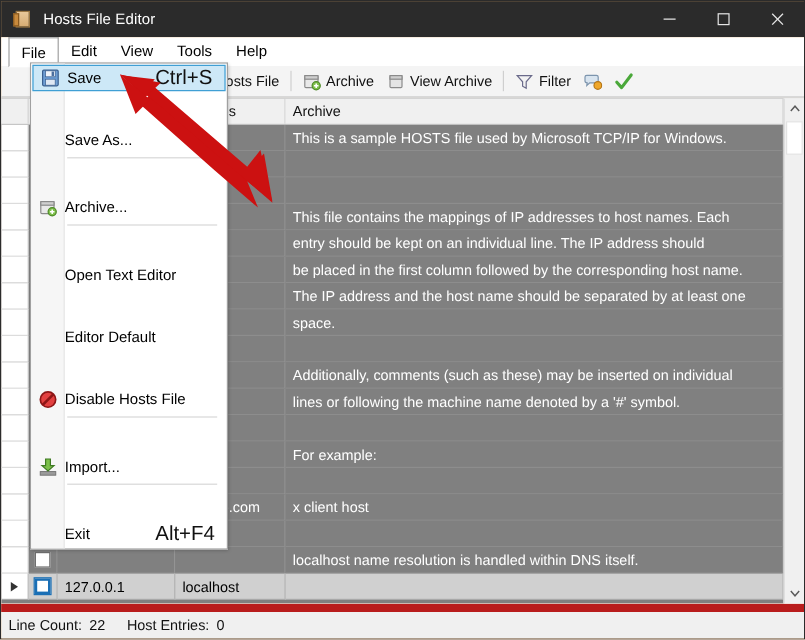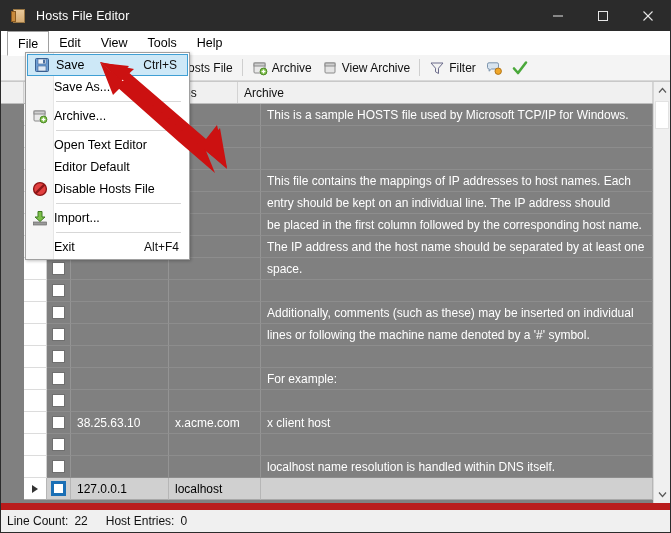--- a/index.html
+++ b/index.html
@@ -154,21 +154,20 @@
   .c-check  { width: 24px; flex: 0 0 24px;}
   .c-ip     { width: 98px; flex: 0 0 98px;}
   .c-host   { width: 92px; flex: 0 0 92px;}
   .c-comment{ flex: 1 1 auto; }
 
   .grows { flex: 1 1 auto; overflow: hidden; }
   .grow {
     display: flex;
     height: 22px;
     box-sizing: border-box;
-    margin-left: 23px;
   }
   .grow .cell {
     border-right: 1px solid #949494;
     border-bottom: 1px solid #8d8d8d;
     box-sizing: border-box;
     display: flex; align-items: center;
     font-size: 12px;
     color: #ffffff;
     padding-left: 6px;
     background: #808080;
@@ -262,33 +261,34 @@
     box-sizing: border-box;
   }
   .dditem {
     height: 22px;
     display: flex;
     align-items: center;
     position: relative;
     font-size: 12.5px;
     color: #000;
     padding-left: 0;
+    margin-top: 30px;
   }
   .dditem.hl {
     background: #cde8f7;
     border: 1px solid #3f9fd4;
     box-sizing: border-box;
     margin: 0 1px;
   }
   .ddicon {
     width: 28px; flex: 0 0 28px;
     display: flex; align-items: center; justify-content: center;
   }
   .ddlabel { flex: 1 1 auto; }
-  .ddshort { padding-right: 10px; color: #111; font-size: 12px;}
+  .ddshort { padding-right: 10px; color: #111; font-size: 17px;}
   .ddsep {
     height: 1px; background: #d7d7d7;
     margin: 3px 8px 3px 30px;
   }
   .ddgutter {
     position: absolute; left: 0; top: 0; bottom: 0;
     width: 28px;
     background: #f6f6f6;
     border-right: 1px solid #e6e6e6;
     box-sizing: border-box;

